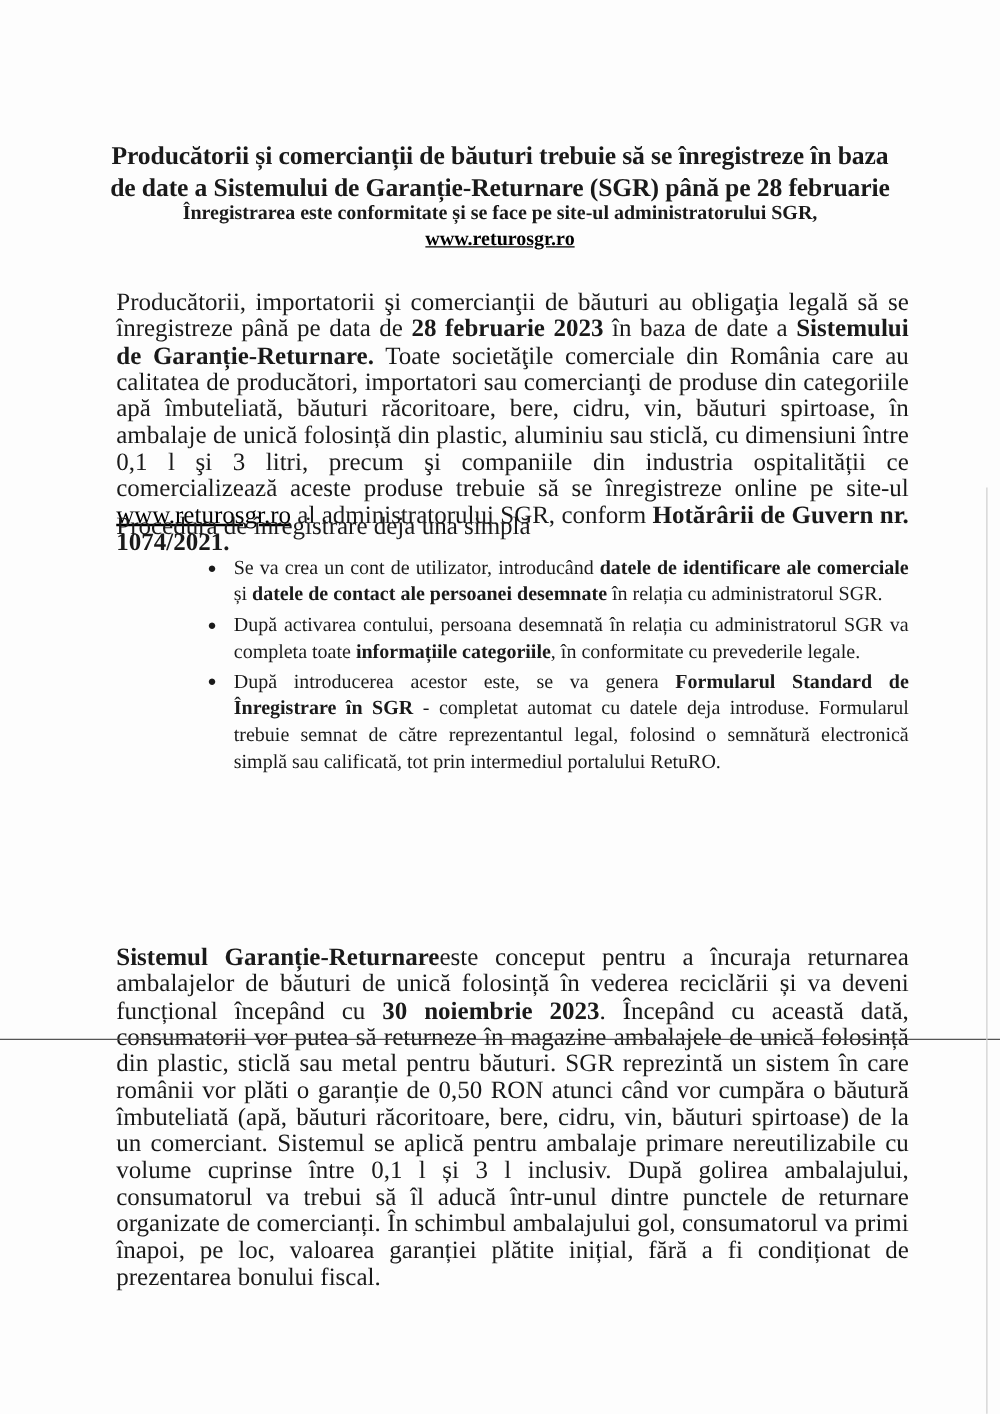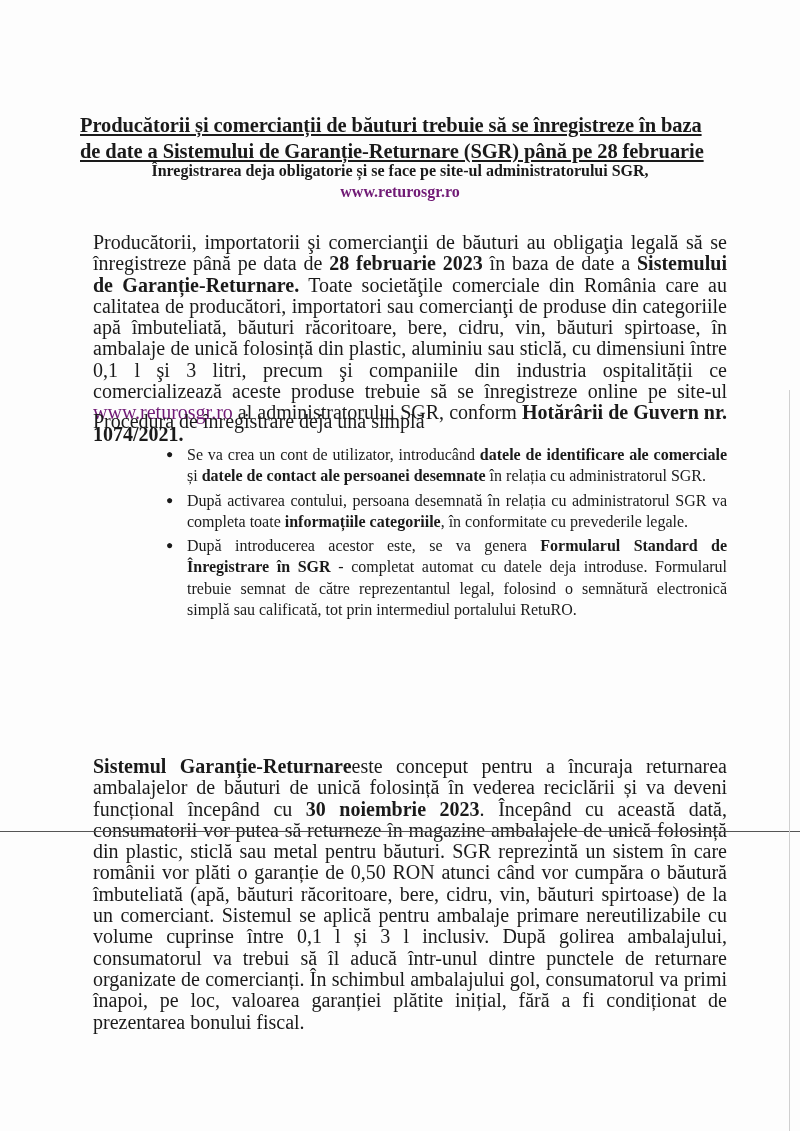--- a/index.html
+++ b/index.html
@@ -2,48 +2,48 @@
 <html><head>
 <meta charset="utf-8">
 <style>
   html, body { margin: 0; padding: 0; }
   body {
     width: 800px; height: 1131px; background: #fdfdfd; position: relative; overflow: hidden;
     font-family: "Liberation Serif", "DejaVu Serif", serif; color: #1a1a1a;
   }
   .page { position: absolute; left: 0; top: 0; width: 800px; height: 1131px; }
   .title {
-    position: absolute; left: 80px; top: 112px; width: 640px; 
-    font-weight: bold; font-size: 20.5px; line-height: 26px; letter-spacing: -0.1px; text-decoration: underline;
+    position: absolute; left: 80px; top: 112px; width: 640px; text-align: center;
+    font-weight: bold; font-size: 20.5px; line-height: 26px; letter-spacing: -0.1px;
   }
   .subtitle {
     position: absolute; left: 80px; top: 160px; width: 640px; text-align: center;
     font-weight: bold; font-size: 16px; line-height: 21px;
   }
-  .subtitle a, a.link { color: #701a75; }
+  .subtitle a, a.link { color: #000000; text-decoration: underline; }
   .p {
     position: absolute; left: 93px; width: 634px; font-size: 20px; line-height: 21.3px;
     text-align: justify;
   }
   b { font-weight: bold; }
   .bullets { position: absolute; left: 166px; top: 444px; width: 561px; margin: 0; padding: 0; list-style: none; font-size: 16px; line-height: 21.3px; }
   .bullets li { position: relative; padding-left: 21px; text-align: justify; margin-bottom: 3px; }
   .bullets li .dot { position: absolute; left: 0; top: 0; font-size: 12px; }
   .hline { position: absolute; left: 0; top: 831px; width: 800px; height: 1px; background: #555; }
   .vline { position: absolute; left: 789px; top: 390px; width: 1px; height: 741px; background: #d0d0d0; }
 </style>
 </head>
 <body>
 
 <div class="page">
 
   <div class="title">Producătorii și comercianții de băuturi trebuie să se înregistreze în baza de date a Sistemului de Garanție-Returnare (SGR) până pe 28 februarie</div>
 
   <div class="subtitle">
-    <span>Înregistrarea deja obligatorie și se face pe site-ul administratorului SGR,</span><br>
+    <span>Înregistrarea este conformitate și se face pe site-ul administratorului SGR,</span><br>
     <a>www.returosgr.ro</a>
   </div>
 
   <div class="p" style="top:232px">
     <span>Producătorii, importatorii şi comercianţii de băuturi au obligaţia legală să se înregistreze până pe data de </span><b>28 februarie 2023</b><span> în baza de date a </span><b>Sistemului de Garanție-Returnare.</b><span> Toate societăţile comerciale din România care au calitatea de producători, importatori sau comercianţi de produse din categoriile apă îmbuteliată, băuturi răcoritoare, bere, cidru, vin, băuturi spirtoase, în ambalaje de unică folosință din plastic, aluminiu sau sticlă, cu dimensiuni între 0,1 l şi 3 litri, precum şi companiile din industria ospitalității ce comercializează aceste produse trebuie să se înregistreze online pe site-ul </span><a class="link">www.returosgr.ro</a><span> al administratorului SGR, conform </span><b>Hotărârii de Guvern nr. 1074/2021.</b>
   </div>
 
   <div class="p" style="top:411px">Procedura de înregistrare deja una simplă</div>
 
   <ul class="bullets">

